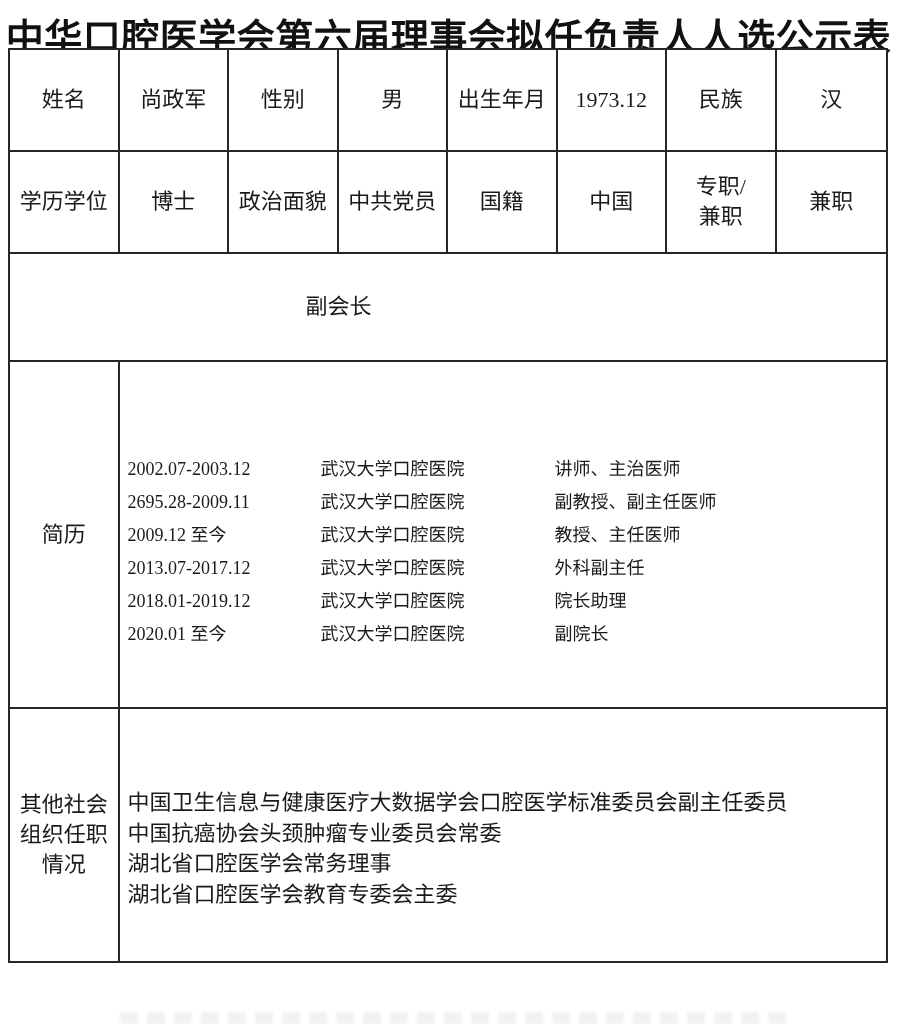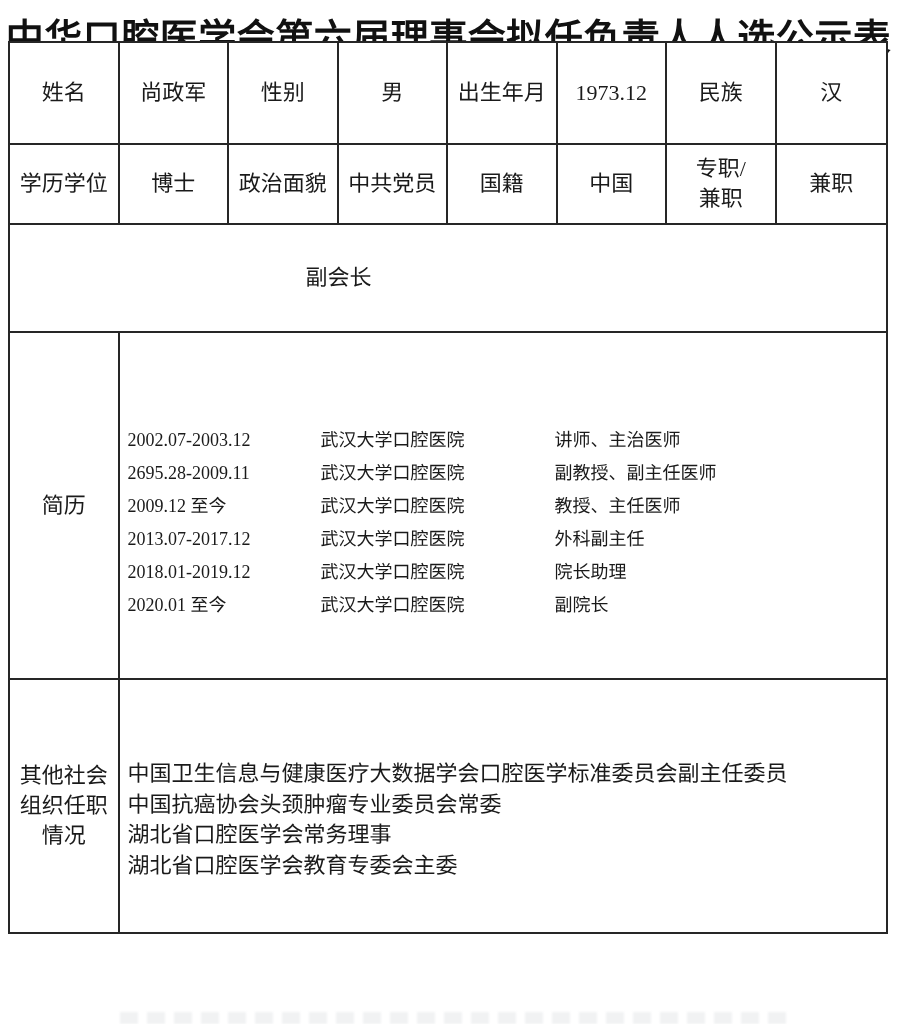--- a/index.html
+++ b/index.html
@@ -25,35 +25,35 @@
     font-family: "Liberation Sans", "DejaVu Sans", sans-serif;
     font-weight: 700;
     font-size: 38px;
     letter-spacing: 0.5px;
     color: #111;
     white-space: nowrap;
   }
   .notice-table {
     position: absolute;
     left: 8px;
-    top: 41px;
+    top: 48px;
     width: 880px;
     box-sizing: border-box;
     border: 2px solid #262626;
     background: #fff;
   }
   .t-row {
     display: grid;
     grid-template-columns: repeat(8, 1fr);
     box-sizing: border-box;
     border-bottom: 2px solid #262626;
   }
   .t-row:last-child { border-bottom: none; }
   .r1 { height: 102px; }
-  .r2 { height: 80px; }
+  .r2 { height: 102px; }
   .r3 { height: 108px; }
   .r4 { height: 347px; }
   .r5 { height: 252px; }
   .cell {
     box-sizing: border-box;
     border-right: 2px solid #262626;
     display: flex;
     flex-direction: column;
     align-items: center;
     justify-content: center;

